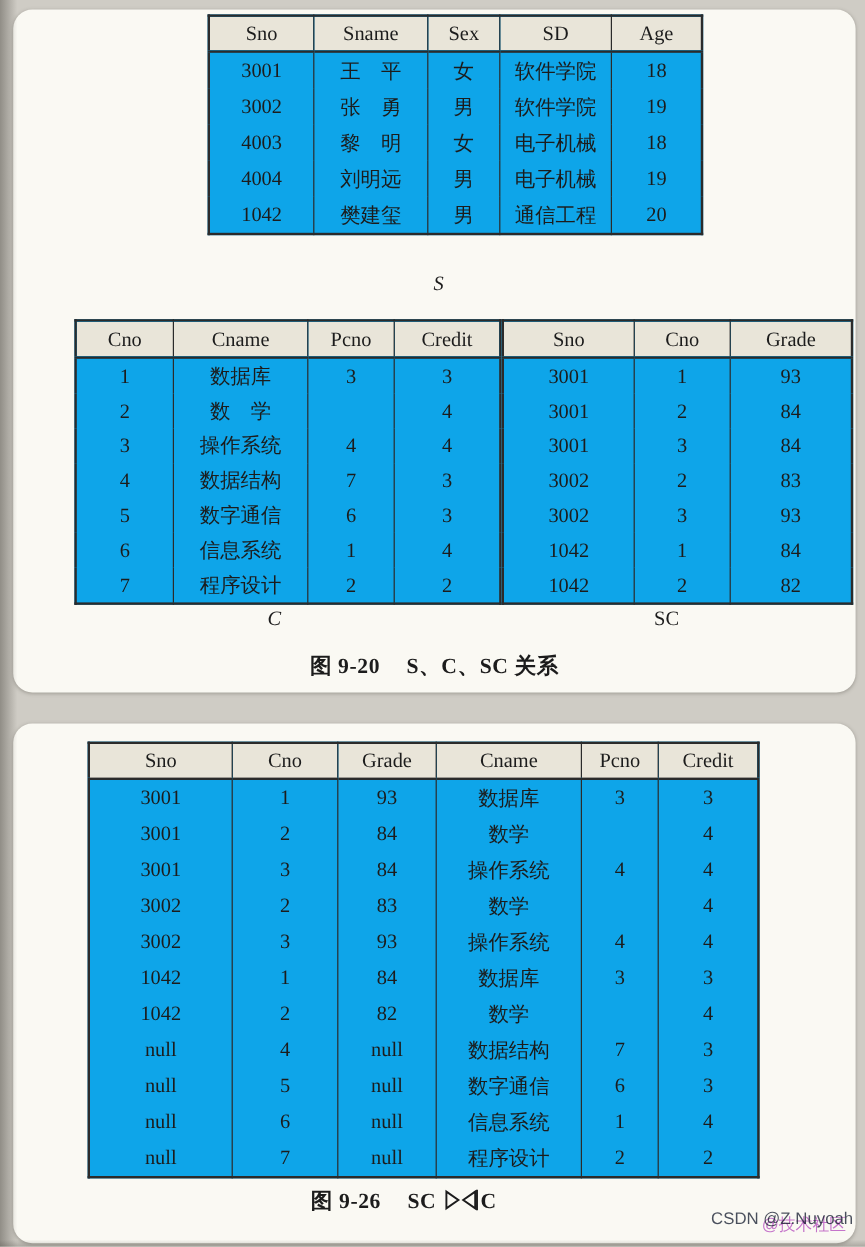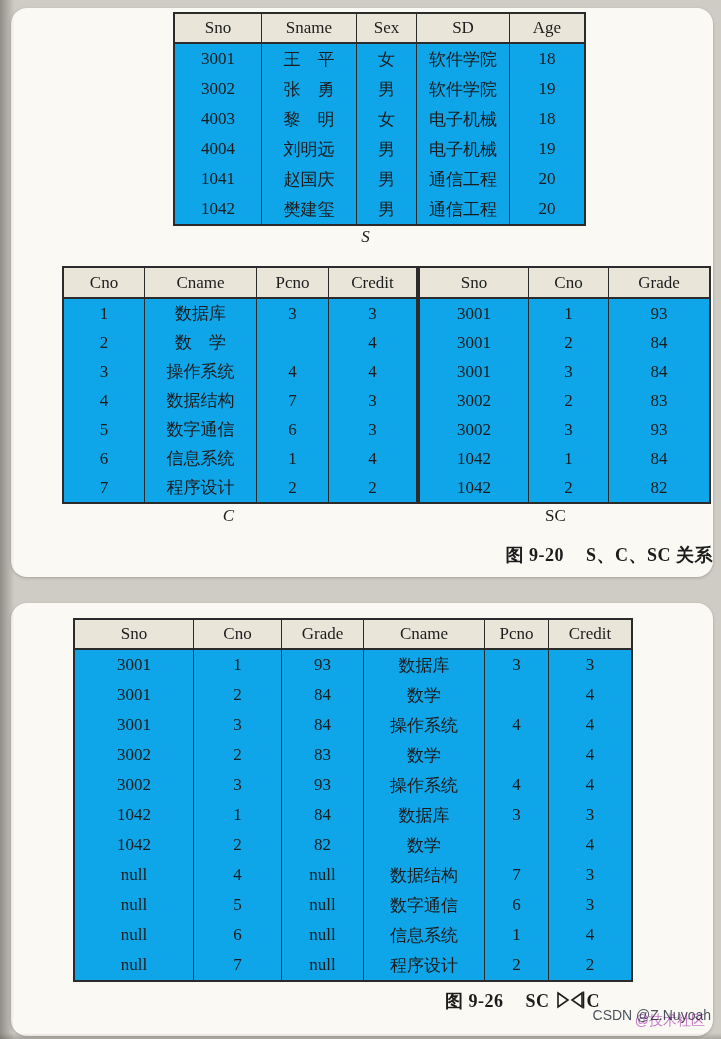--- a/index.html
+++ b/index.html
@@ -74,21 +74,21 @@
 
   .tbl-caption{
     position:absolute;text-align:center;font-size:17px;z-index:2;
   }
   .italic{font-style:italic;}
   #caption-s{left:173px;top:227px;width:385px;}
   #caption-c{left:62px;top:506px;width:333px;}
   #caption-sc{left:418px;top:506px;width:275px;}
 
   .fig-caption{
-    position:absolute;text-align:right;font-weight:bold;font-size:18px;z-index:2;
+    position:absolute;text-align:center;font-weight:bold;font-size:18px;z-index:2;
     letter-spacing:.5px;
   }
   #fig-920{left:11px;width:702px;top:543px;}
   #fig-926{left:73px;width:527px;top:989px;}
   .fig-num{margin-right:22px;}
   .join-expr{font-weight:bold;}
   .join-icon-svg{vertical-align:-3px;margin:0 1px 0 4px;}
 
   .watermark{
     position:absolute;right:6px;top:1003px;width:260px;height:32px;z-index:10;
@@ -142,27 +142,20 @@
         <td>女</td>
         <td>电子机械</td>
         <td>18</td>
       </tr>
       <tr>
         <td>4004</td>
         <td>刘明远</td>
         <td>男</td>
         <td>电子机械</td>
         <td>19</td>
-      </tr>
-      <tr>
-        <td>1041</td>
-        <td>赵国庆</td>
-        <td>男</td>
-        <td>通信工程</td>
-        <td>20</td>
       </tr>
       <tr>
         <td>1042</td>
         <td>樊建玺</td>
         <td>男</td>
         <td>通信工程</td>
         <td>20</td>
       </tr>
     </tbody>
   </table>

